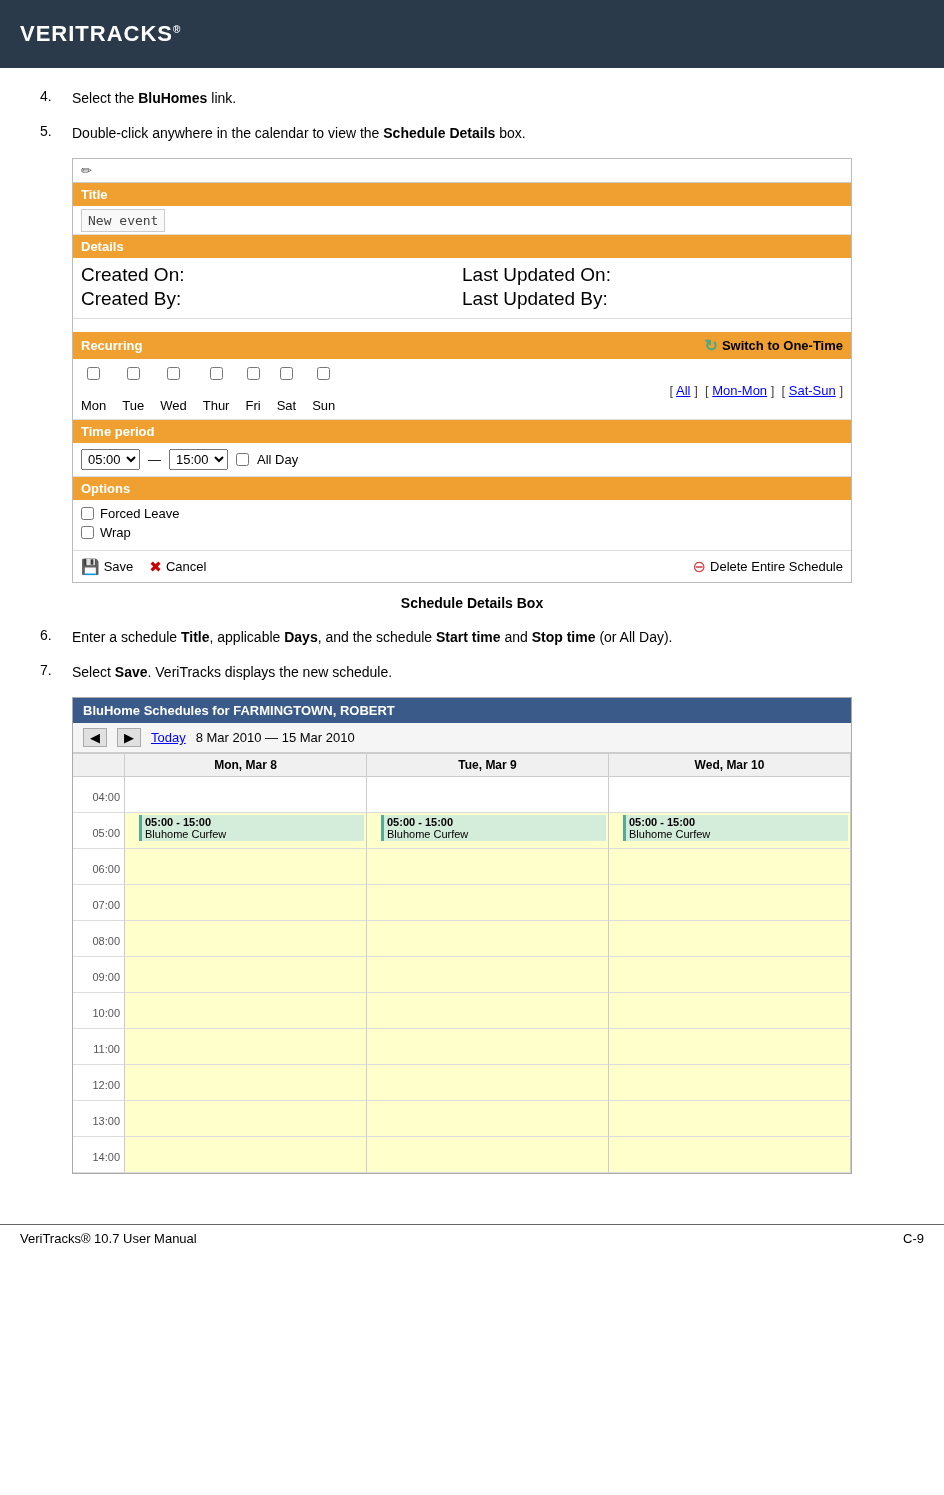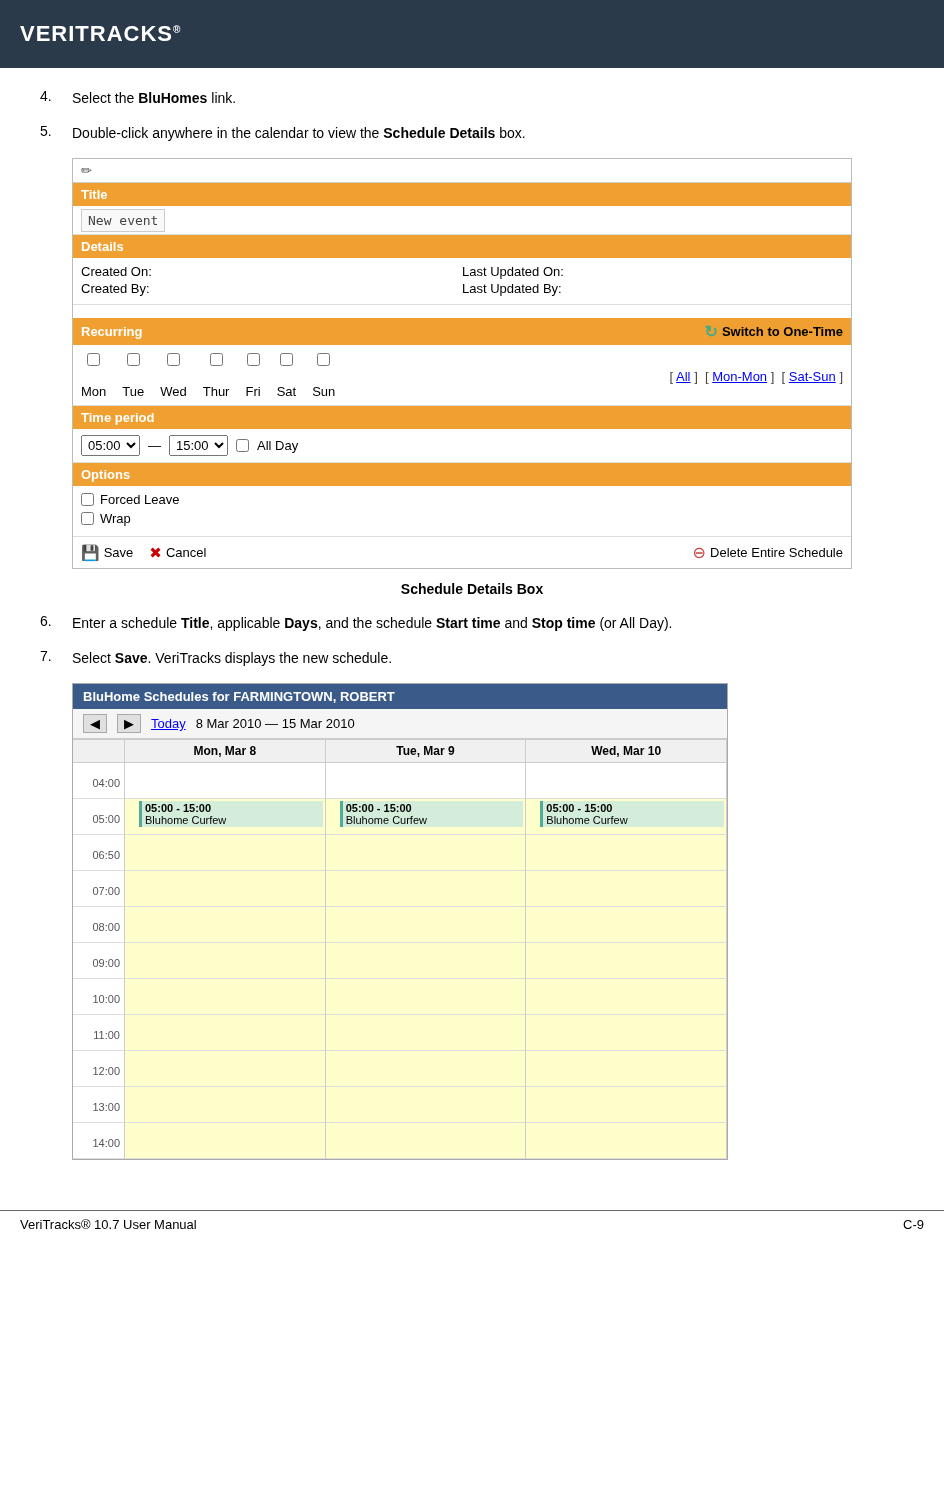--- a/index.html
+++ b/index.html
@@ -77,21 +77,21 @@
       padding: 3px 6px;
       width: 340px;
     }
     .sbox-details-grid {
       display: grid;
       grid-template-columns: 1fr 1fr;
       padding: 6px 8px 8px 8px;
       border-bottom: 1px solid #ddd;
       gap: 2px 0;
     }
-    .sbox-details-grid span { font-size: 13px; }
+    .sbox-details-grid span { font-size: 19px; }
     .sbox-recurring-header {
       background: #f0a030;
       color: #fff;
       font-weight: bold;
       padding: 4px 8px;
       font-size: 13px;
       display: flex;
       justify-content: space-between;
       align-items: center;
       margin-top: 13px;
@@ -217,21 +217,21 @@
       text-align: center;
       font-weight: bold;
       font-size: 14px;
       margin: 8px 0 16px 0;
     }
 
     
     .calendar-wrapper {
       border: 1px solid #aaa;
       margin: 10px 0 10px 32px;
-      width: 656px;
+      width: 780px;
       font-size: 12px;
     }
     .cal-header {
       background: #3a5a8a;
       color: #fff;
       font-weight: bold;
       padding: 5px 10px;
       font-size: 13px;
     }
     .cal-nav {
@@ -520,21 +520,21 @@
           <div class="cal-event-title">Bluhome Curfew</div>
         </div>
       </div>
       <div class="cal-cell highlighted">
         <div class="cal-event">
           <div class="cal-event-time">05:00 - 15:00</div>
           <div class="cal-event-title">Bluhome Curfew</div>
         </div>
       </div>
 
-      <div class="cal-time-label">06:50</div>
+      <div class="cal-time-label">06:00</div>
       <div class="cal-cell highlighted"></div>
       <div class="cal-cell highlighted"></div>
       <div class="cal-cell highlighted"></div>
 
       <div class="cal-time-label">07:00</div>
       <div class="cal-cell highlighted"></div>
       <div class="cal-cell highlighted"></div>
       <div class="cal-cell highlighted"></div>
 
       <div class="cal-time-label">08:00</div>

